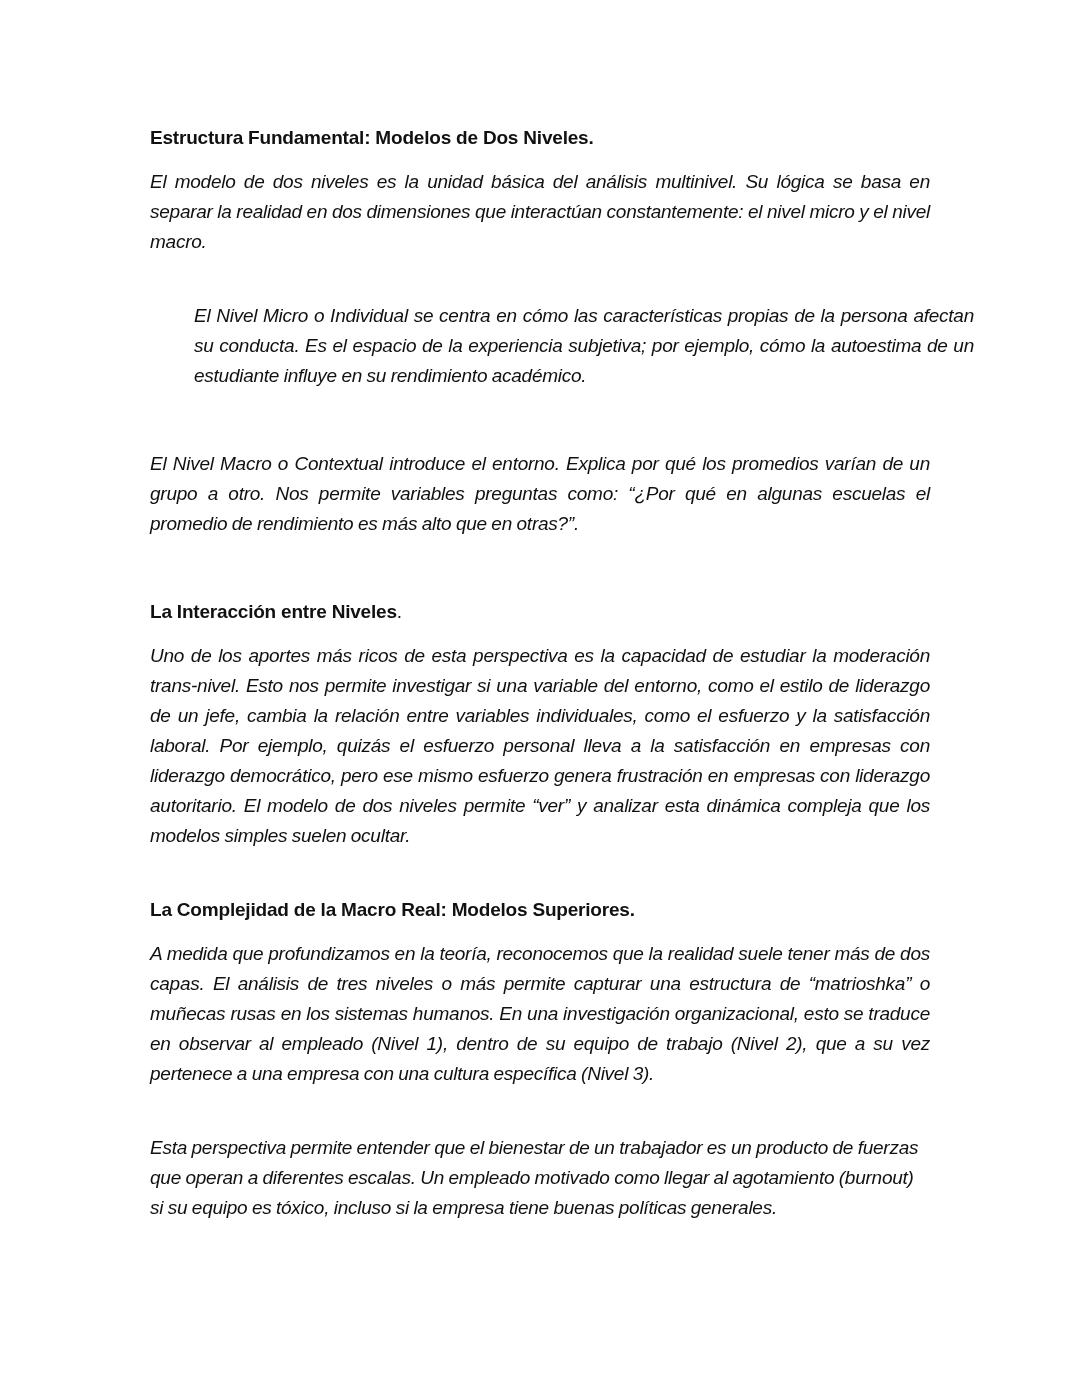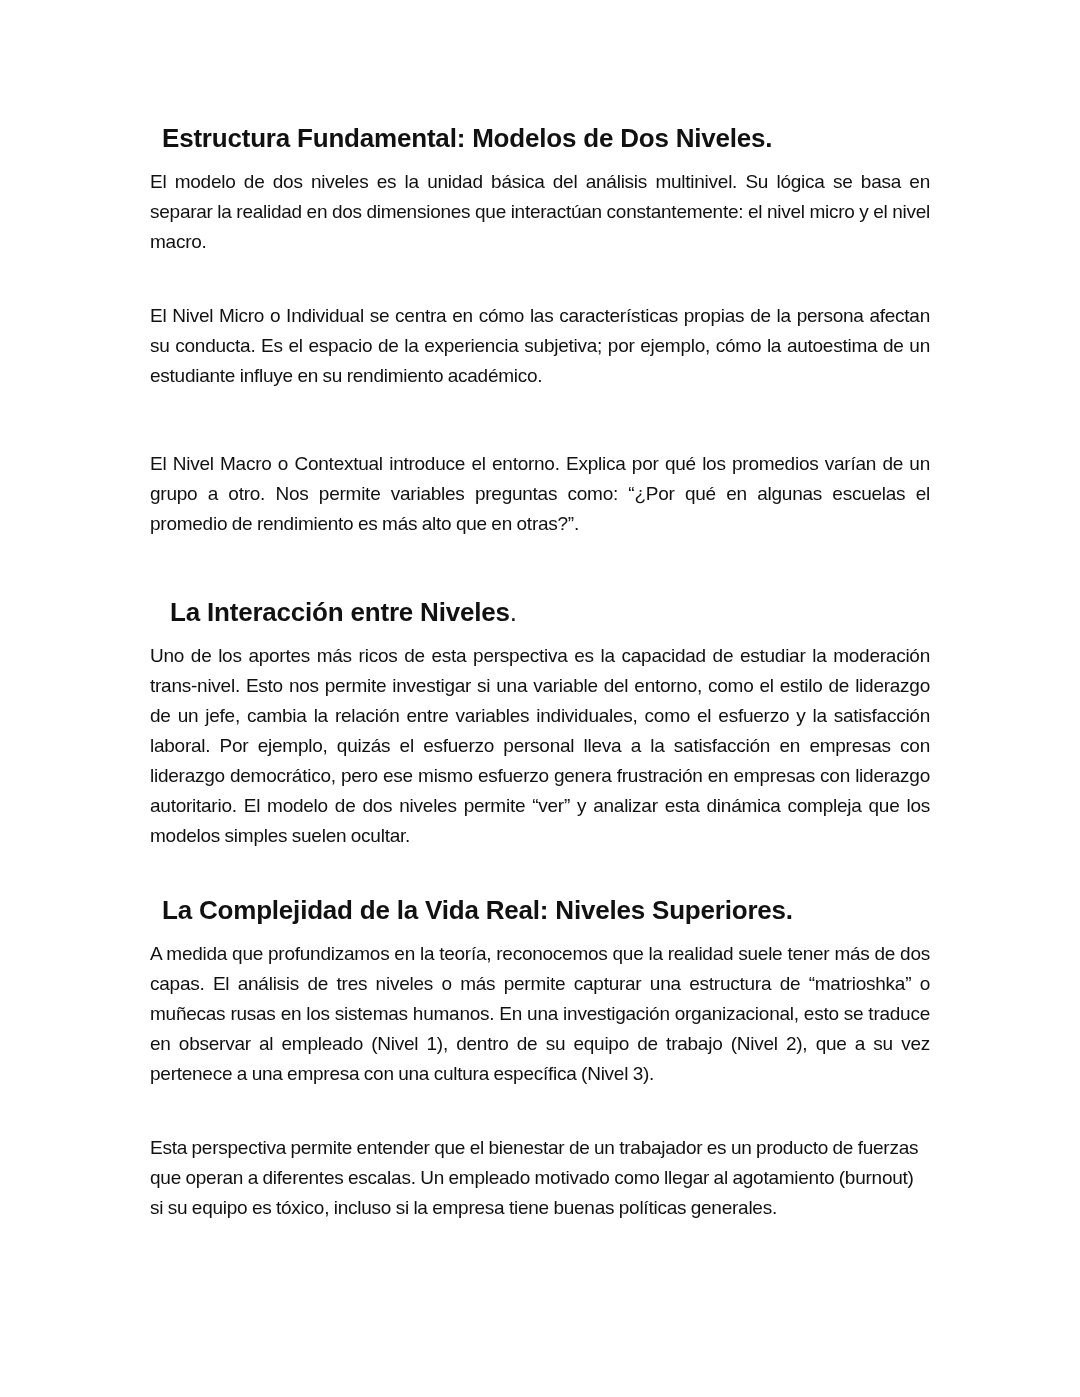--- a/index.html
+++ b/index.html
@@ -16,63 +16,64 @@
       color: #111111;
     }
     .page {
       position: absolute;
       left: 150px;
       top: 0;
       width: 780px;
     }
     .heading {
       position: absolute;
-      left: 12px;
+      left: 0;
       font-weight: bold;
-      font-size: 26px;
+      font-size: 19px;
       line-height: 30px;
       white-space: nowrap;
       letter-spacing: -0.2px;
     }
     .heading .plain { font-weight: normal; }
     .para {
       position: absolute;
       left: 0;
       width: 780px;
       font-size: 19px;
       line-height: 30px;
       text-align: justify;
       text-align-last: left;
       letter-spacing: -0.25px;
       word-spacing: -0.5px;
+      font-style: italic;
     }
     .para.left { text-align: left; }
   </style>
 </head>
 <body>
 
 <div class="page">
 
   <div class="heading" style="top:123px;">
     <span>Estructura Fundamental: Modelos de Dos Niveles.</span>
   </div>
 
   <div class="para" style="top:167px;">El modelo de dos niveles es la unidad básica del análisis multinivel. Su lógica se basa en separar la realidad en dos dimensiones que interactúan constantemente: el nivel micro y el nivel macro.</div>
 
-  <div class="para" style="top:301px;">El Nivel Micro o Individual se centra en cómo las características propias de la persona afectan su conducta. Es el espacio de la experiencia subjetiva; por ejemplo, cómo la autoestima de un estudiante influye en su rendimiento académico.</div>
+  <div class="para" style="top:301px;margin-left:44px;">El Nivel Micro o Individual se centra en cómo las características propias de la persona afectan su conducta. Es el espacio de la experiencia subjetiva; por ejemplo, cómo la autoestima de un estudiante influye en su rendimiento académico.</div>
 
   <div class="para" style="top:449px;">El Nivel Macro o Contextual introduce el entorno. Explica por qué los promedios varían de un grupo a otro. Nos permite variables preguntas como: “¿Por qué en algunas escuelas el promedio de rendimiento es más alto que en otras?”.</div>
 
-  <div class="heading" style="top:597px;margin-left:8px;">
+  <div class="heading" style="top:597px;">
     <span>La Interacción entre Niveles</span><span class="plain">.</span>
   </div>
 
   <div class="para" style="top:641px;">Uno de los aportes más ricos de esta perspectiva es la capacidad de estudiar la moderación trans-nivel. Esto nos permite investigar si una variable del entorno, como el estilo de liderazgo de un jefe, cambia la relación entre variables individuales, como el esfuerzo y la satisfacción laboral. Por ejemplo, quizás el esfuerzo personal lleva a la satisfacción en empresas con liderazgo democrático, pero ese mismo esfuerzo genera frustración en empresas con liderazgo autoritario. El modelo de dos niveles permite “ver” y analizar esta dinámica compleja que los modelos simples suelen ocultar.</div>
 
   <div class="heading" style="top:895px;">
-    <span>La Complejidad de la Vida Real: Niveles Superiores.</span>
+    <span>La Complejidad de la Macro Real: Modelos Superiores.</span>
   </div>
 
   <div class="para" style="top:939px;">A medida que profundizamos en la teoría, reconocemos que la realidad suele tener más de dos capas. El análisis de tres niveles o más permite capturar una estructura de “matrioshka” o muñecas rusas en los sistemas humanos. En una investigación organizacional, esto se traduce en observar al empleado (Nivel 1), dentro de su equipo de trabajo (Nivel 2), que a su vez pertenece a una empresa con una cultura específica (Nivel 3).</div>
 
   <div class="para left" style="top:1133px;">Esta perspectiva permite entender que el bienestar de un trabajador es un producto de fuerzas que operan a diferentes escalas. Un empleado motivado como llegar al agotamiento (burnout) si su equipo es tóxico, incluso si la empresa tiene buenas políticas generales.</div>
 
 </div>
 
 </body></html>

